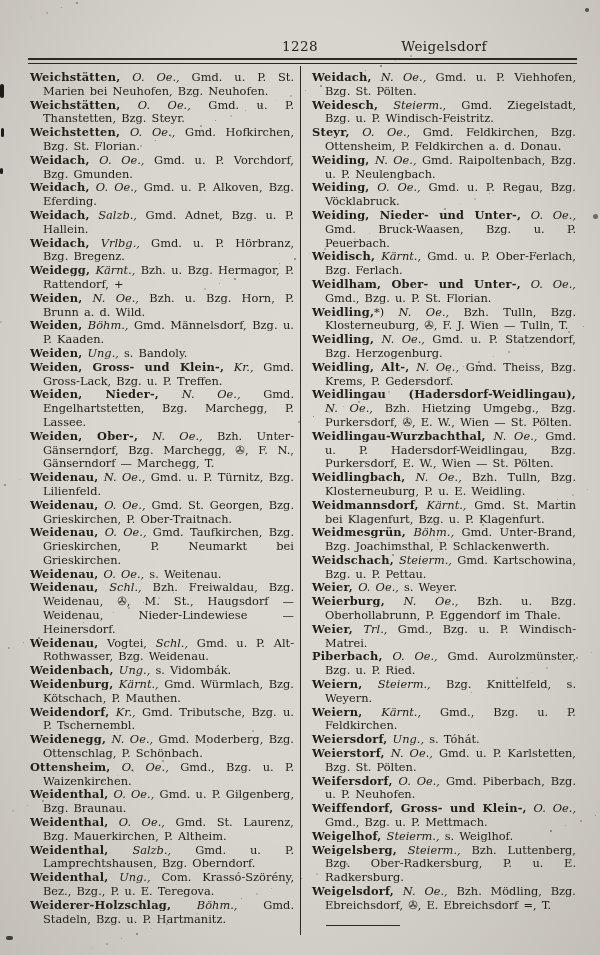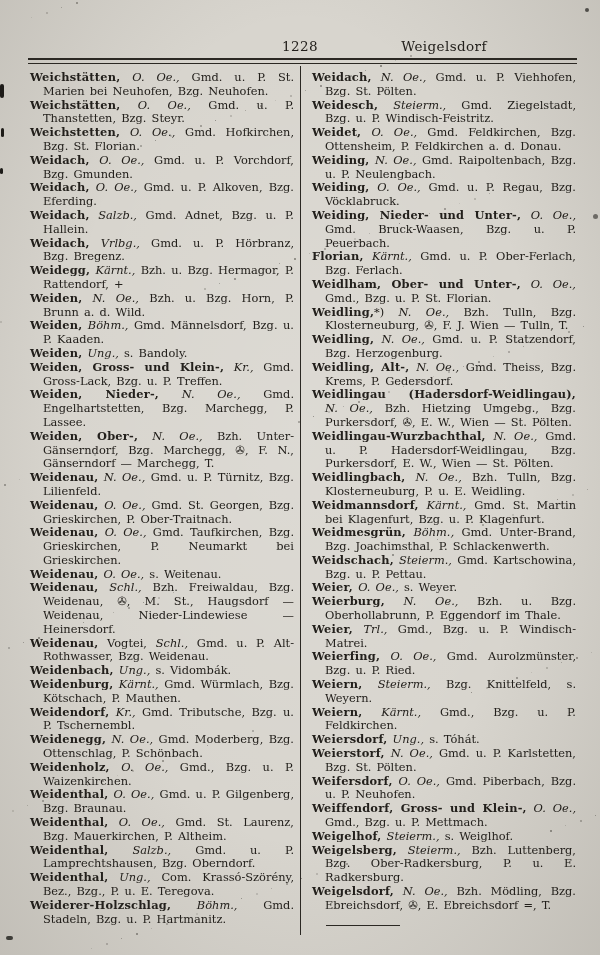--- a/index.html
+++ b/index.html
@@ -108,47 +108,47 @@
   <p class="entry"><b class="hw">Weidenau,</b><span class="mid"> Vogtei,</span><i class="rg"> Schl.,</i><span class="rs"> Gmd. u. P. Alt-Rothwasser, Bzg. Weidenau.</span></p>
 
   <p class="entry"><b class="hw">Weidenbach,</b><span class="mid"></span><i class="rg"> Ung.,</i><span class="rs"> s. Vidombák.</span></p>
 
   <p class="entry"><b class="hw">Weidenburg,</b><span class="mid"></span><i class="rg"> Kärnt.,</i><span class="rs"> Gmd. Würmlach, Bzg. Kötschach, P. Mauthen.</span></p>
 
   <p class="entry"><b class="hw">Weidendorf,</b><span class="mid"></span><i class="rg"> Kr.,</i><span class="rs"> Gmd. Tributsche, Bzg. u. P. Tschernembl.</span></p>
 
   <p class="entry"><b class="hw">Weidenegg,</b><span class="mid"></span><i class="rg"> N. Oe.,</i><span class="rs"> Gmd. Moderberg, Bzg. Ottenschlag, P. Schönbach.</span></p>
 
-  <p class="entry"><b class="hw">Weidenholz,</b><span class="mid"></span><i class="rg"> O. Oe.,</i><span class="rs"> Gmd., Bzg. u. P. Waizenkirchen.</span></p>
+  <p class="entry"><b class="hw">Ottensheim,</b><span class="mid"></span><i class="rg"> O. Oe.,</i><span class="rs"> Gmd., Bzg. u. P. Waizenkirchen.</span></p>
 
 
   <p class="entry"><b class="hw">Weidenthal,</b><span class="mid"></span><i class="rg"> O. Oe.,</i><span class="rs"> Gmd. u. P. Gilgenberg, Bzg. Braunau.</span></p>
 
   <p class="entry"><b class="hw">Weidenthal,</b><span class="mid"></span><i class="rg"> O. Oe.,</i><span class="rs"> Gmd. St. Laurenz, Bzg. Mauerkirchen, P. Altheim.</span></p>
 
   <p class="entry"><b class="hw">Weidenthal,</b><span class="mid"></span><i class="rg"> Salzb.,</i><span class="rs"> Gmd. u. P. Lamprechtshausen, Bzg. Oberndorf.</span></p>
 
   <p class="entry"><b class="hw">Weidenthal,</b><span class="mid"></span><i class="rg"> Ung.,</i><span class="rs"> Com. Krassó-Szörény, Bez., Bzg., P. u. E. Teregova.</span></p>
 
   <p class="entry"><b class="hw">Weiderer-Holzschlag,</b><span class="mid"></span><i class="rg"> Böhm.,</i><span class="rs"> Gmd. Stadeln, Bzg. u. P. Hartmanitz.</span></p>
 </div>
   <div class="col col-right" id="col-right">
   <p class="entry"><b class="hw">Weidach,</b><span class="mid"></span><i class="rg"> N. Oe.,</i><span class="rs"> Gmd. u. P. Viehhofen, Bzg. St. Pölten.</span></p>
 
   <p class="entry"><b class="hw">Weidesch,</b><span class="mid"></span><i class="rg"> Steierm.,</i><span class="rs"> Gmd. Ziegelstadt, Bzg. u. P. Windisch-Feistritz.</span></p>
 
-  <p class="entry"><b class="hw">Weidet,</b><span class="mid"></span><i class="rg"> O. Oe.,</i><span class="rs"> Gmd. Feldkirchen, Bzg. Ottensheim, P. Feldkirchen a. d. Donau.</span></p>
+  <p class="entry"><b class="hw">Steyr,</b><span class="mid"></span><i class="rg"> O. Oe.,</i><span class="rs"> Gmd. Feldkirchen, Bzg. Ottensheim, P. Feldkirchen a. d. Donau.</span></p>
 
   <p class="entry"><b class="hw">Weiding,</b><span class="mid"></span><i class="rg"> N. Oe.,</i><span class="rs"> Gmd. Raipoltenbach, Bzg. u. P. Neulengbach.</span></p>
 
   <p class="entry"><b class="hw">Weiding,</b><span class="mid"></span><i class="rg"> O. Oe.,</i><span class="rs"> Gmd. u. P. Regau, Bzg. Vöcklabruck.</span></p>
 
   <p class="entry"><b class="hw">Weiding, Nieder- und Unter-,</b><span class="mid"></span><i class="rg"> O. Oe.,</i><span class="rs"> Gmd. Bruck-Waasen, Bzg. u. P. Peuerbach.</span></p>
 
-  <p class="entry"><b class="hw">Florian,</b><span class="mid"></span><i class="rg"> Kärnt.,</i><span class="rs"> Gmd. u. P. Ober-Ferlach, Bzg. Ferlach.</span></p>
+  <p class="entry"><b class="hw">Weidisch,</b><span class="mid"></span><i class="rg"> Kärnt.,</i><span class="rs"> Gmd. u. P. Ober-Ferlach, Bzg. Ferlach.</span></p>
 
   <p class="entry"><b class="hw">Weidlham, Ober- und Unter-,</b><span class="mid"></span><i class="rg"> O. Oe.,</i><span class="rs"> Gmd., Bzg. u. P. St. Florian.</span></p>
 
   <p class="entry"><b class="hw">Weidling,</b><span class="mid">*)</span><i class="rg"> N. Oe.,</i><span class="rs"> Bzh. Tulln, Bzg. Klosterneuburg, ✇, F. J. Wien — Tulln, T.</span></p>
 
   <p class="entry"><b class="hw">Weidling,</b><span class="mid"></span><i class="rg"> N. Oe.,</i><span class="rs"> Gmd. u. P. Statzendorf, Bzg. Herzogenburg.</span></p>
 
   <p class="entry"><b class="hw">Weidling, Alt-,</b><span class="mid"></span><i class="rg"> N. Oe.,</i><span class="rs"> Gmd. Theiss, Bzg. Krems, P. Gedersdorf.</span></p>
 
 
@@ -163,21 +163,21 @@
   <p class="entry"><b class="hw">Weidmesgrün,</b><span class="mid"></span><i class="rg"> Böhm.,</i><span class="rs"> Gmd. Unter-Brand, Bzg. Joachimsthal, P. Schlackenwerth.</span></p>
 
   <p class="entry"><b class="hw">Weidschach,</b><span class="mid"></span><i class="rg"> Steierm.,</i><span class="rs"> Gmd. Kartschowina, Bzg. u. P. Pettau.</span></p>
 
   <p class="entry"><b class="hw">Weier,</b><span class="mid"></span><i class="rg"> O. Oe.,</i><span class="rs"> s. Weyer.</span></p>
 
   <p class="entry"><b class="hw">Weierburg,</b><span class="mid"></span><i class="rg"> N. Oe.,</i><span class="rs"> Bzh. u. Bzg. Oberhollabrunn, P. Eggendorf im Thale.</span></p>
 
   <p class="entry"><b class="hw">Weier,</b><span class="mid"></span><i class="rg"> Trl.,</i><span class="rs"> Gmd., Bzg. u. P. Windisch-Matrei.</span></p>
 
-  <p class="entry"><b class="hw">Weierfing,</b><span class="mid"></span><i class="rg"> O. Oe.,</i><span class="rs"> Gmd. Aurolzmünster, Bzg. u. P. Ried.</span></p>
+  <p class="entry"><b class="hw">Piberbach,</b><span class="mid"></span><i class="rg"> O. Oe.,</i><span class="rs"> Gmd. Aurolzmünster, Bzg. u. P. Ried.</span></p>
 
   <p class="entry"><b class="hw">Weiern,</b><span class="mid"></span><i class="rg"> Steierm.,</i><span class="rs"> Bzg. Knittelfeld, s. Weyern.</span></p>
 
   <p class="entry"><b class="hw">Weiern,</b><span class="mid"></span><i class="rg"> Kärnt.,</i><span class="rs"> Gmd., Bzg. u. P. Feldkirchen.</span></p>
 
   <p class="entry"><b class="hw">Weiersdorf,</b><span class="mid"></span><i class="rg"> Ung.,</i><span class="rs"> s. Tóhát.</span></p>
 
   <p class="entry"><b class="hw">Weierstorf,</b><span class="mid"></span><i class="rg"> N. Oe.,</i><span class="rs"> Gmd. u. P. Karlstetten, Bzg. St. Pölten.</span></p>
 
   <p class="entry"><b class="hw">Weifersdorf,</b><span class="mid"></span><i class="rg"> O. Oe.,</i><span class="rs"> Gmd. Piberbach, Bzg. u. P. Neuhofen.</span></p>

